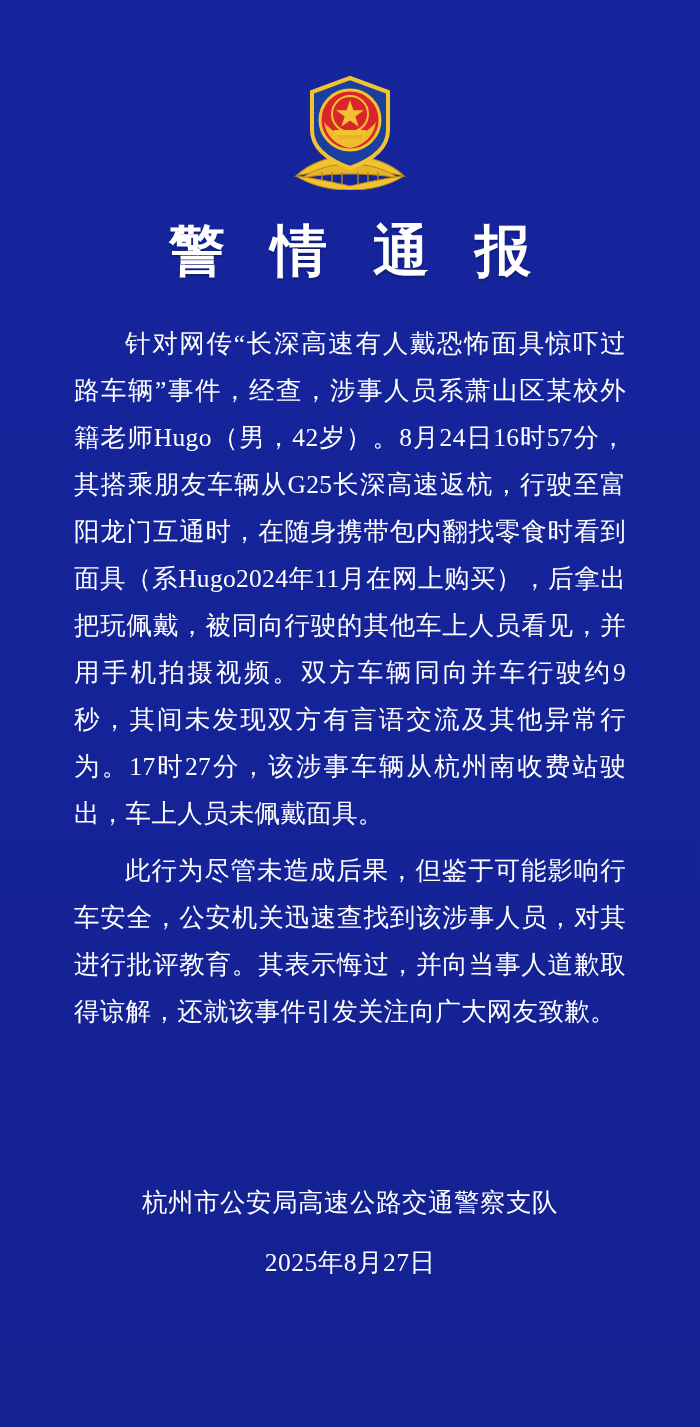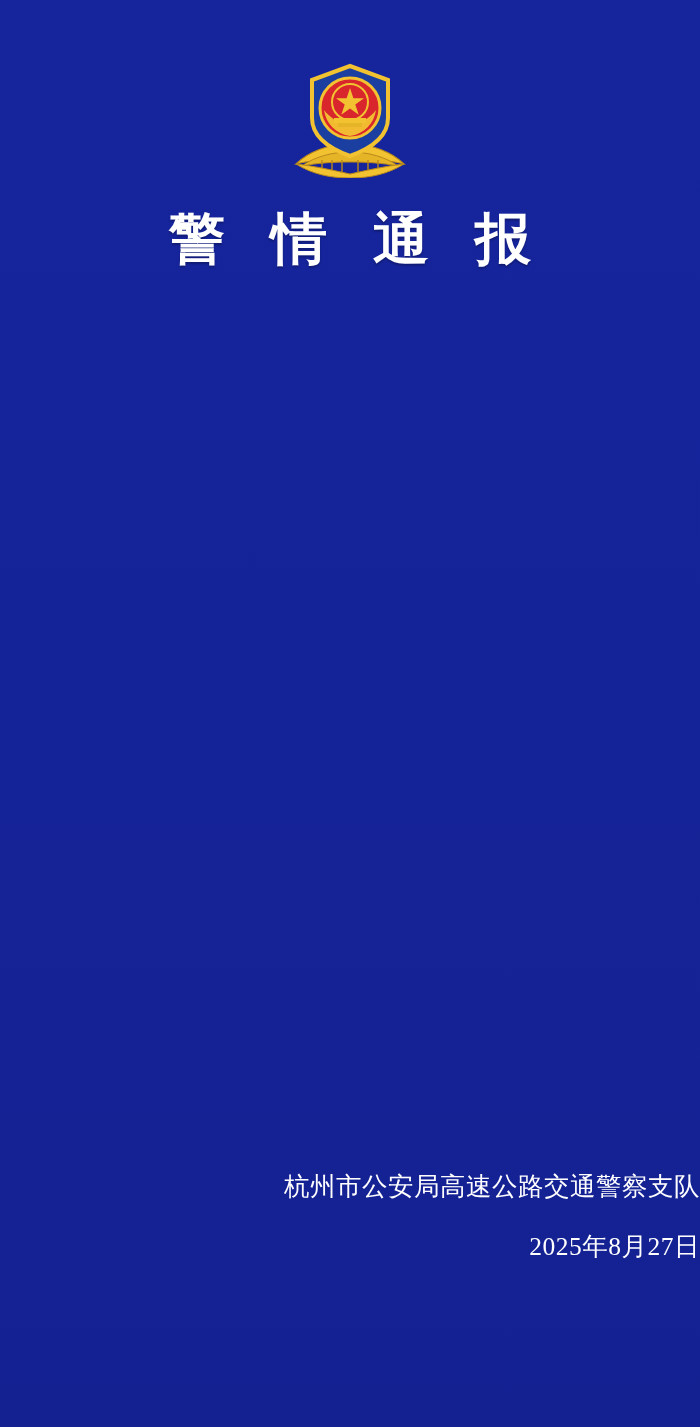--- a/index.html
+++ b/index.html
@@ -12,21 +12,21 @@
     background: #16259c;
     font-family: "Liberation Serif", "DejaVu Serif", serif;
     color: #ffffff;
     overflow: hidden;
   }
   .page {
     position: relative;
     width: 700px;
     height: 1427px;
     box-sizing: border-box;
-    padding: 0;
+    padding: 12px;
     background: linear-gradient(180deg, #16259c 0%, #152398 55%, #132191 100%);
   }
 
   
   .emblem-wrap {
     width: 100%;
     display: flex;
     justify-content: center;
     padding-top: 60px;
   }
@@ -66,22 +66,22 @@
   }
   .para.noindent {
     text-indent: 0;
   }
 
   
   .sign {
     position: absolute;
     left: 0;
     right: 0;
-    bottom: 160px;
-    text-align: right;
+    bottom: 144px;
+    text-align: center;
   }
   .sign .org {
     font-size: 25.5px;
     line-height: 40px;
     letter-spacing: 0.5px;
   }
   .sign .date {
     font-size: 25.5px;
     line-height: 40px;
     letter-spacing: 0.5px;
@@ -114,20 +114,22 @@
         <polygon points="62,28 65.4,38.2 76,38.2 67.3,44.5 70.7,54.8 62,48.4 53.3,54.8 56.7,44.5 48,38.2 58.6,38.2" fill="#f2c231"></polygon>
         <rect x="46" y="58" width="32" height="5" fill="#f2c231"></rect>
         <rect x="50" y="63" width="24" height="4" fill="#e6b527"></rect>
       </svg>
     </div>
   </div>
 
   <div class="title">警 情 通 报</div>
 
   <div class="body-wrap">
+    <p class="para">针对网传“长深高速有人戴恐怖面具惊吓过路车辆”事件，经查，涉事人员系萧山区某校外籍老师Hugo（男，42岁）。8月24日16时57分，其搭乘朋友车辆从G25长深高速返杭，行驶至富阳龙门互通时，在随身携带包内翻找零食时看到面具（系Hugo2024年11月在网上购买），后拿出把玩佩戴，被同向行驶的其他车上人员看见，并用手机拍摄视频。双方车辆同向并车行驶约9秒，其间未发现双方有言语交流及其他异常行为。17时27分，该涉事车辆从杭州南收费站驶出，车上人员未佩戴面具。</p>
+    <p class="para">此行为尽管未造成后果，但鉴于可能影响行车安全，公安机关迅速查找到该涉事人员，对其进行批评教育。其表示悔过，并向当事人道歉取得谅解，还就该事件引发关注向广大网友致歉。</p>
   </div>
 
   <div class="sign">
     <div class="org">杭州市公安局高速公路交通警察支队</div>
     <div class="date">2025年8月27日</div>
   </div>
 
 </div>
 
 </body></html>

